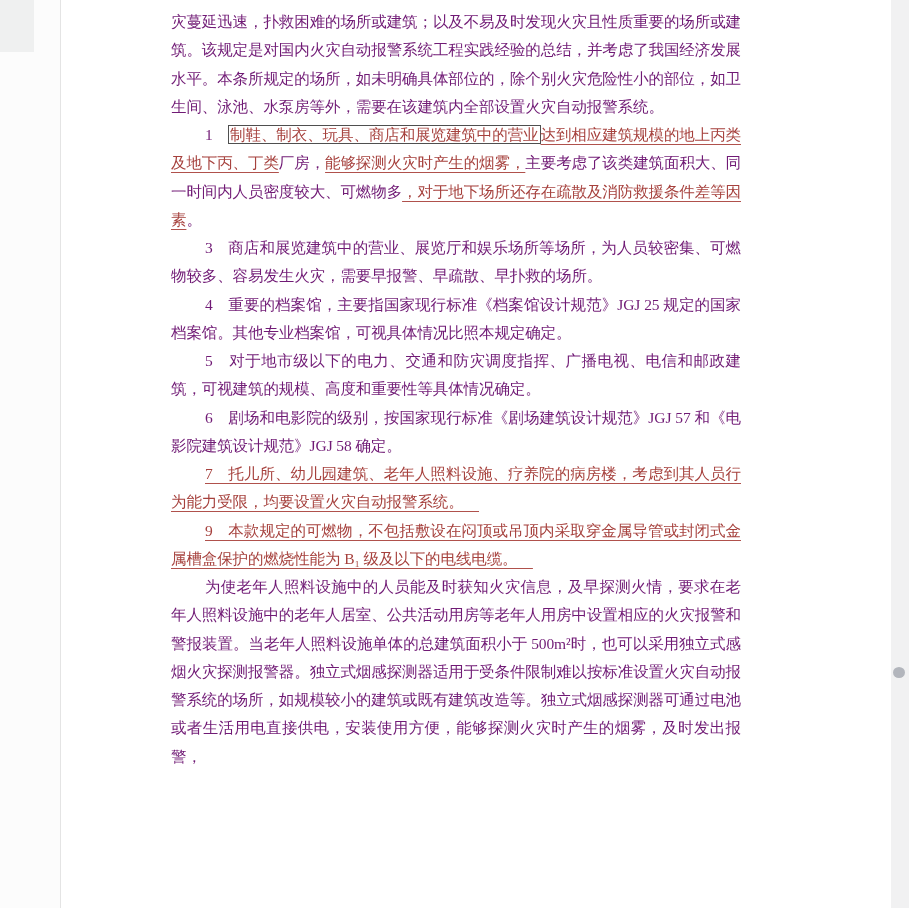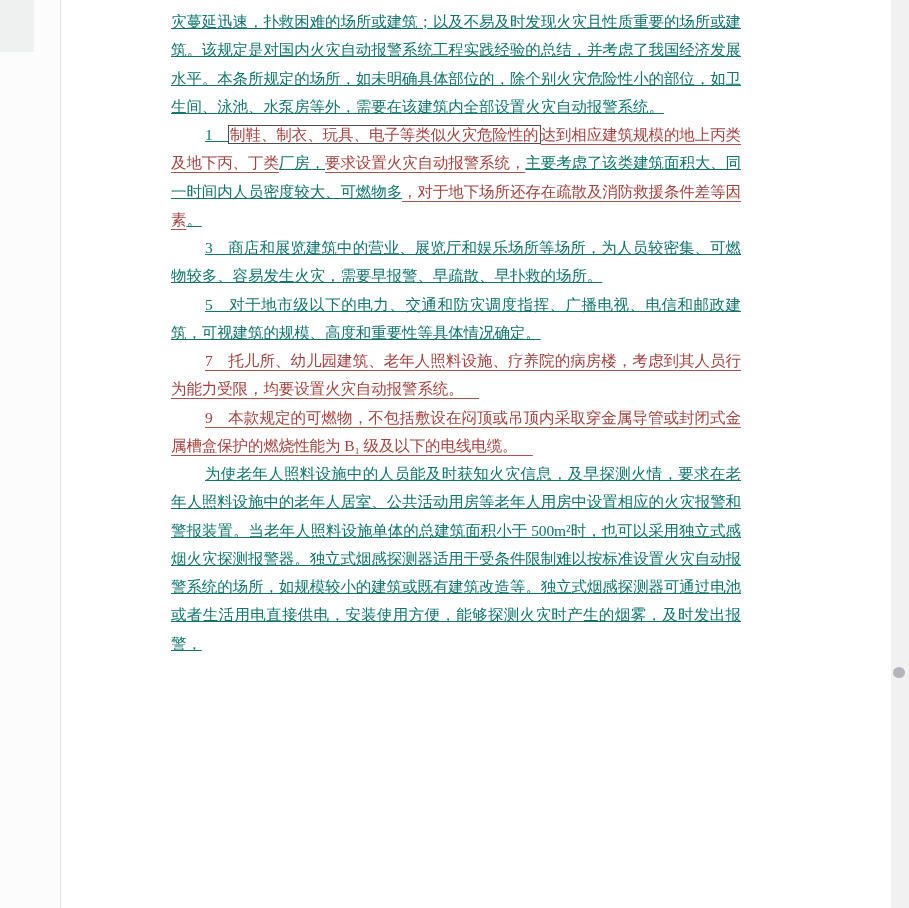--- a/index.html
+++ b/index.html
@@ -30,21 +30,21 @@
   }
   .doc{
     position:absolute;left:171px;top:8px;width:570px;
     font-size:15.5px;line-height:28.25px;color:#2f2f2f;
     letter-spacing:-0.1px;
   }
   .doc p{
     margin:0;padding:0;text-align:justify;
   }
   .doc p.indent{text-indent:34px;}
-  .t{color:#0f766e;text-decoration:underline;}
+  .t{color:#701a75;}
   .r{
     color:#a6413d;
     text-decoration:underline;
     text-decoration-color:#b0514c;
     text-decoration-thickness:1px;
     text-underline-offset:4px;
   }
   .rb{
     color:#a6413d;
     border:1px solid #4f4f4f;
@@ -53,22 +53,24 @@
 </style>
 </head>
 <body>
 
 <div class="left-margin"></div>
 <div class="top-left-shade"></div>
 <div class="page-edge-line"></div>
 
 <div class="doc" id="doc">
     <p class=""><span class="t">灾蔓延迅速，扑救困难的场所或建筑；以及不易及时发现火灾且性质重要的场所或建筑。该规定是对国内火灾自动报警系统工程实践经验的总结，并考虑了我国经济发展水平。本条所规定的场所，如未明确具体部位的，除个别火灾危险性小的部位，如卫生间、泳池、水泵房等外，需要在该建筑内全部设置火灾自动报警系统。</span></p>
-    <p class="indent"><span class="t">1　</span><span class="rb">制鞋、制衣、玩具、电子等类似火灾危险性的</span><span class="r">达到相应建筑规模的地上丙类及地下丙、丁类</span><span class="t">厂房，</span><span class="r">要求设置火灾自动报警系统，</span><span class="t">主要考虑了该类建筑面积大、同一时间内人员密度较大、可燃物多</span><span class="r">，对于地下场所还存在疏散及消防救援条件差等因素</span><span class="t">。</span></p>
+    <p class="indent"><span class="t">1　</span><span class="rb">制鞋、制衣、玩具、商店和展览建筑中的营业</span><span class="r">达到相应建筑规模的地上丙类及地下丙、丁类</span><span class="t">厂房，</span><span class="r">能够探测火灾时产生的烟雾，</span><span class="t">主要考虑了该类建筑面积大、同一时间内人员密度较大、可燃物多</span><span class="r">，对于地下场所还存在疏散及消防救援条件差等因素</span><span class="t">。</span></p>
     <p class="indent"><span class="t">3　商店和展览建筑中的营业、展览厅和娱乐场所等场所，为人员较密集、可燃物较多、容易发生火灾，需要早报警、早疏散、早扑救的场所。</span></p>
+    <p class="indent"><span class="t">4　重要的档案馆，主要指国家现行标准《档案馆设计规范》JGJ 25 规定的国家档案馆。其他专业档案馆，可视具体情况比照本规定确定。</span></p>
     <p class="indent"><span class="t">5　对于地市级以下的电力、交通和防灾调度指挥、广播电视、电信和邮政建筑，可视建筑的规模、高度和重要性等具体情况确定。</span></p>
+    <p class="indent"><span class="t">6　剧场和电影院的级别，按国家现行标准《剧场建筑设计规范》JGJ 57 和《电影院建筑设计规范》JGJ 58 确定。</span></p>
     <p class="indent"><span class="r">7　托儿所、幼儿园建筑、老年人照料设施、疗养院的病房楼，考虑到其人员行为能力受限，均要设置火灾自动报警系统。　</span></p>
     <p class="indent"><span class="r">9　本款规定的可燃物，不包括敷设在闷顶或吊顶内采取穿金属导管或封闭式金属槽盒保护的燃烧性能为 B₁ 级及以下的电线电缆。　</span></p>
     <p class="indent"><span class="t">为使老年人照料设施中的人员能及时获知火灾信息，及早探测火情，要求在老年人照料设施中的老年人居室、公共活动用房等老年人用房中设置相应的火灾报警和警报装置。当老年人照料设施单体的总建筑面积小于 500m²时，也可以采用独立式感烟火灾探测报警器。独立式烟感探测器适用于受条件限制难以按标准设置火灾自动报警系统的场所，如规模较小的建筑或既有建筑改造等。独立式烟感探测器可通过电池或者生活用电直接供电，安装使用方便，能够探测火灾时产生的烟雾，及时发出报警，</span></p>
   </div>
 
 <div class="side-strip"></div>
 <div class="scroll-dot"></div>
 
 </body></html>

